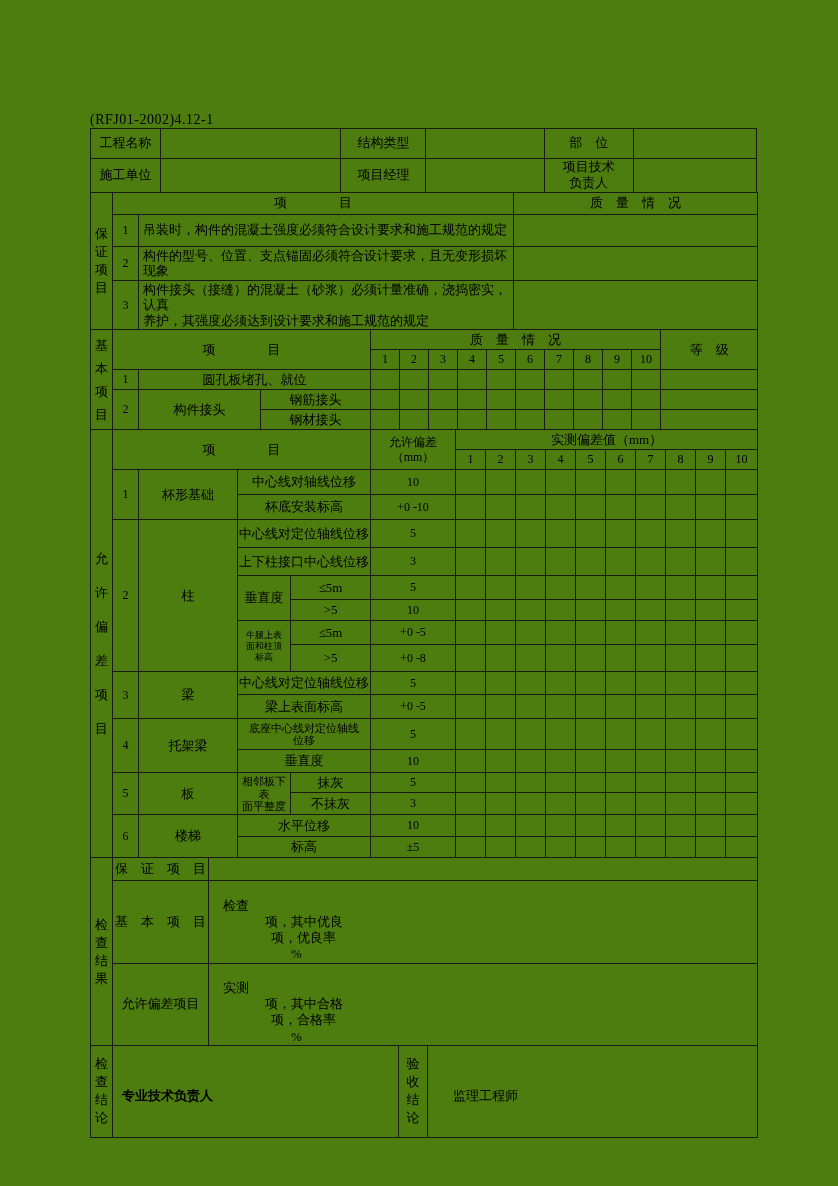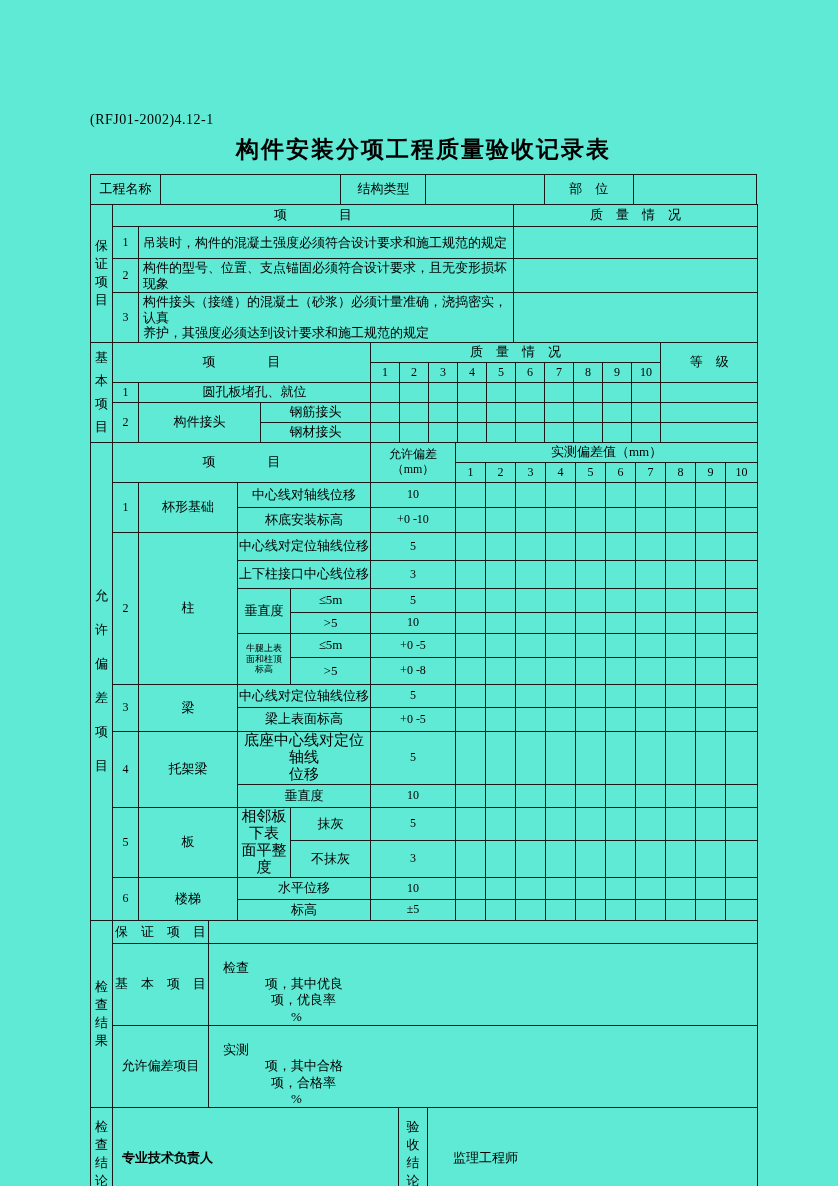--- a/index.html
+++ b/index.html
@@ -1,32 +1,32 @@
 <!DOCTYPE html>
 <html><head>
 <meta charset="utf-8">
 <style>
   html,body{margin:0;padding:0;background:#fff;}
   body{font-family:"Liberation Serif","DejaVu Serif",serif;color:#000;}
-  .page{position:relative;width:838px;height:1186px;background:#5eead4;overflow:hidden;}
+  .page{position:relative;width:838px;height:1186px;background:#4d7c0f;overflow:hidden;}
   .wrap{position:absolute;left:90px;top:112px;width:667px;}
   .code{font-size:14px;letter-spacing:0.5px;}
   .title{text-align:center;font-size:23px;font-weight:bold;letter-spacing:2px;margin:6px 0 9px 0;}
   table{border-collapse:collapse;table-layout:fixed;width:667px;}
   table+table{margin-top:-1px;}
   td{border:1px solid #1a1a1a;padding:0;text-align:center;vertical-align:middle;
      font-size:13px;line-height:1.25;white-space:pre-line;overflow:hidden;}
   .left{text-align:left;padding:1px 4px;line-height:1.2;}
   .vlab{font-size:13px;}
   .v18{line-height:18px;}
   .v22{line-height:23px;}
   .v34{line-height:34px;}
   .v17{line-height:18px;}
   .num{font-size:12px;}
-  .small{font-size:15px;line-height:1.15;}
+  .small{font-size:11px;line-height:1.15;}
   .tiny{font-size:9px;line-height:1.2;}
   .allow{font-size:12px;}
   .resline{text-align:left;}
   .resline span{display:inline-block;}
   .sg0{margin-left:14px;}
   .sg1{margin-left:56px;}
   .sg2{margin-left:62px;}
   .sg3{margin-left:82px;}
   .concell{position:relative;}
   .role{position:absolute;left:9px;top:42px;font-size:13px;font-weight:bold;}
@@ -36,38 +36,46 @@
   .h24{height:24px;} .h25{height:25px;} .h27{height:27px;} .h28{height:28px;}
   .h30{height:30px;} .h31{height:31px;} .h32{height:32px;} .h35{height:35px;}
   .h92{height:92px;}
 </style>
 </head>
 <body>
 
 <div class="page">
   <div class="wrap">
     <div class="code">(RFJ01-2002)4.12-1</div>
-    <div class="title">构件安装分项工程质量验收记录表</div>
 
     <table>
       <colgroup>
         <col style="width:70px">
           <col style="width:180px">
           <col style="width:85px">
         <col style="width:118px">
           <col style="width:89px">
           <col style="width:123px">
       </colgroup>
       <tbody>
           <tr class="h30">
         <td class="hdr">工程名称</td>
         <td></td>
         <td class="hdr">结构类型</td>
         <td></td>
         <td class="hdr">部　位</td>
+        <td></td>
+      </tr>
+      <tr class="h30">
+        <td class="hdr">施工单位</td>
+        <td></td>
+        <td class="hdr">项目经理</td>
+        <td></td>
+        <td class="hdr">项目技术
+负责人</td>
         <td></td>
       </tr>
     </tbody>
       </table>
 
     <table>
       <colgroup>
         <col style="width:22px">
           <col style="width:26px">
           <col style="width:375px">

